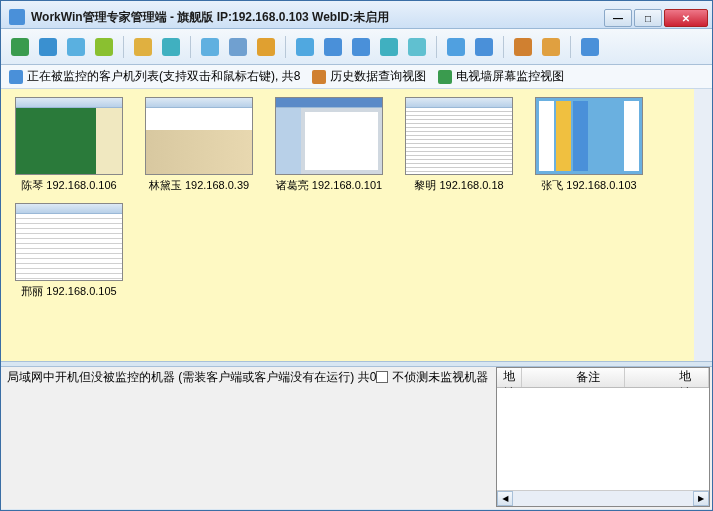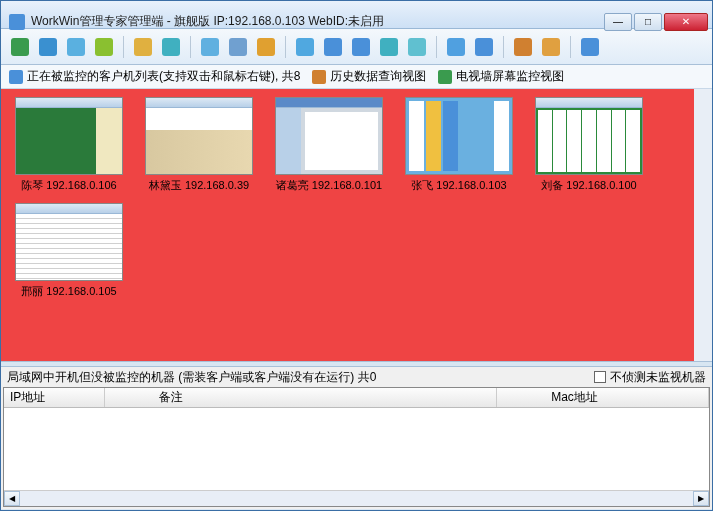--- a/index.html
+++ b/index.html
@@ -1,54 +1,54 @@
 <!DOCTYPE html>
 <html><head>
 <meta charset="utf-8">
 <style>
   * { box-sizing: border-box; margin: 0; padding: 0; }
   body { font-family: "Microsoft YaHei", "SimSun", Tahoma, sans-serif; font-size: 12px; background: #d8e6f2; width: 713px; height: 511px; overflow: hidden; border: 1px solid #3a6ea5; }
   
   
-  .titlebar { height: 28px; background: linear-gradient(#e8f1fb, #cde0f5); display: flex; align-items: center; padding: 14px 4px 0 8px; border-bottom: 1px solid #9ab8d6; }
+  .titlebar { height: 28px; background: linear-gradient(#e8f1fb, #cde0f5); display: flex; padding: 8px 4px 0 8px; border-bottom: 1px solid #9ab8d6; font-weight: bold; }
   .title-icon { width: 16px; height: 16px; background: #4a90d9; border-radius: 2px; margin-right: 6px; }
   .title-text { flex: 1; color: #1a1a1a; font-size: 12px; white-space: nowrap; }
   .win-btns { display: flex; gap: 2px; }
   .win-btn { width: 28px; height: 18px; border: 1px solid #8aa8c8; background: linear-gradient(#f0f6fc,#d0e0f0); border-radius: 2px; display: flex; align-items: center; justify-content: center; font-size: 10px; cursor: pointer; }
   .win-btn.close { background: linear-gradient(#e78,#c23); color: #fff; width: 44px; border-color: #a22; }
   
   
   .toolbar { height: 36px; background: linear-gradient(#f4f8fc,#e0ecf8); border-bottom: 1px solid #a8c0d8; display: flex; align-items: center; padding: 0 6px; gap: 2px; }
   .tb-btn { width: 26px; height: 26px; border: 1px solid transparent; border-radius: 3px; display: flex; align-items: center; justify-content: center; cursor: pointer; }
   .tb-sep { width: 1px; height: 22px; background: #b8c8d8; margin: 0 4px; }
   .tb-icon { width: 18px; height: 18px; border-radius: 3px; }
   
   
   .tabbar { height: 24px; background: #f4f8fc; display: flex; align-items: center; padding: 0 8px; gap: 12px; border-bottom: 1px solid #c8d8e8; font-size: 12px; }
   .tabitem { display: flex; align-items: center; gap: 4px; cursor: pointer; }
   .tabicon { width: 14px; height: 14px; border-radius: 2px; }
   
   
-  .main { height: 272px; background: #ef4444; overflow: auto; padding: 8px 12px; display: flex; flex-wrap: wrap; gap: 10px 18px; align-content: flex-start; border-right: 18px solid #e8eef6; position: relative; }
+  .main { height: 272px; background: #fef9c3; overflow: auto; padding: 8px 12px; display: flex; flex-wrap: wrap; gap: 10px 18px; align-content: flex-start; border-right: 18px solid #e8eef6; position: relative; }
   .thumb { width: 112px; display: flex; flex-direction: column; align-items: center; cursor: pointer; }
   .thumb-img { width: 108px; height: 78px; border: 1px solid #888; background: #e0e8f0; margin-bottom: 3px; overflow: hidden; position: relative; }
   .thumb-label { font-size: 11px; color: #000; text-align: center; white-space: nowrap; }
   .scrollbar-v { position: absolute; right: -16px; top: 2px; bottom: 2px; width: 14px; background: #e8eef6; }
   .scroll-btn { height: 14px; background: linear-gradient(#f4f8fc,#d8e4f0); border: 1px solid #a8c0d8; font-size: 8px; text-align: center; line-height: 12px; cursor: pointer; }
   
   
   .mini { width:100%; height:100%; display:flex; flex-direction:column; }
   .mini-bar { height:10px; background:linear-gradient(#dde9f5,#b8d0e8); border-bottom:1px solid #9ab8d6; }
   .mini-body { flex:1; display:flex; }
   
   
   .splitter { height: 6px; background: #d8e6f2; border-top: 1px solid #a8c0d8; border-bottom: 1px solid #a8c0d8; cursor: row-resize; }
   
   
-  .bottom { height: 142px; background: #f0f0f0; display: flex; flex-direction: column; }
+  .bottom { height: 142px; background: #f0f0f0; display: flex; flex-direction: row; }
   .bottom-head { height: 20px; display: flex; align-items: center; padding: 0 6px; background: #f0f0f0; font-size: 12px; }
   .bottom-head .right { margin-left: auto; display: flex; align-items: center; gap: 4px; }
   .cb { width: 12px; height: 12px; border: 1px solid #666; background: #fff; }
   .table { flex: 1; background: #fff; border: 1px solid #888; margin: 0 2px 2px 2px; display: flex; flex-direction: column; overflow: hidden; }
   .thead { display: flex; height: 20px; background: linear-gradient(#fdfdfd,#e8e8e8); border-bottom: 1px solid #bbb; gap: 48px; }
   .th { border-right: 1px solid #ccc; padding: 2px 6px; font-size: 12px; display: flex; align-items: center; }
   .tbody { flex:1; background:#fff; position: relative; }
   .hscroll { height: 16px; background:#e8eef6; border-top:1px solid #ccc; display:flex; }
   .hscroll .btn { width:16px; background:linear-gradient(#f4f8fc,#d8e4f0); border:1px solid #a8c0d8; font-size:8px; text-align:center; line-height:14px; cursor:pointer; }
   .hscroll .track { flex:1; }
@@ -180,53 +180,47 @@
             <div style="flex:1;background:#b8d0e8"></div>
             <div style="flex:3;background:#fff;border:4px solid #d0d8e0"></div>
           </div>
         </div>
       </div>
       <div class="thumb-label">诸葛亮 192.168.0.101</div>
     </div>
     <div class="thumb">
       <div class="thumb-img">
         <div class="mini">
+          <div class="mini-bar"></div>
+          <div class="mini-body">
+            <div style="flex:1;background:#fff;background-image:repeating-linear-gradient(#fff,#fff 3px,#ccc 3px,#ccc 4px)"></div>
+          </div>
+        </div>
+      </div>
+      <div class="thumb-label">黎明 192.168.0.18</div>
+    </div>
+    <div class="thumb">
+      <div class="thumb-img">
+        <div class="mini">
           <div class="mini-body" style="background:#6ab0e0;display:grid;grid-template-columns:repeat(6,1fr);gap:2px;padding:3px">
             <div style="background:#fff"></div>
             <div style="background:#f0c040"></div>
             <div style="background:#4a90d9"></div>
             <div></div>
             <div></div>
             <div style="background:#fff"></div>
           </div>
         </div>
       </div>
       <div class="thumb-label">张飞 192.168.0.103</div>
     </div>
     <div class="thumb">
       <div class="thumb-img">
         <div class="mini">
           <div class="mini-bar"></div>
-          <div class="mini-body" style="background:#2a8a3a;display:grid;grid-template-columns:repeat(7,1fr);gap:1px;padding:2px">
-            <div style="background:#fff"></div>
-            <div style="background:#fff"></div>
-            <div style="background:#fff"></div>
-            <div style="background:#fff"></div>
-            <div style="background:#fff"></div>
-            <div style="background:#fff"></div>
-            <div style="background:#fff"></div>
-          </div>
-        </div>
-      </div>
-      <div class="thumb-label">刘备 192.168.0.100</div>
-    </div>
-    <div class="thumb">
-      <div class="thumb-img">
-        <div class="mini">
-          <div class="mini-bar"></div>
           <div class="mini-body" style="background:#fff;background-image:repeating-linear-gradient(#fff,#fff 4px,#d0d0d0 4px,#d0d0d0 5px),repeating-linear-gradient(90deg,#fff,#fff 10px,#d0d0d0 10px,#d0d0d0 11px)"></div>
         </div>
       </div>
       <div class="thumb-label">邢丽 192.168.0.105</div>
     </div>
     <div class="scrollbar-v">
     <div class="scroll-btn">▲</div>
     <div style="flex:1"></div>
     <div class="scroll-btn" style="position:absolute;bottom:0;left:0;right:0">▼</div>
   </div>

